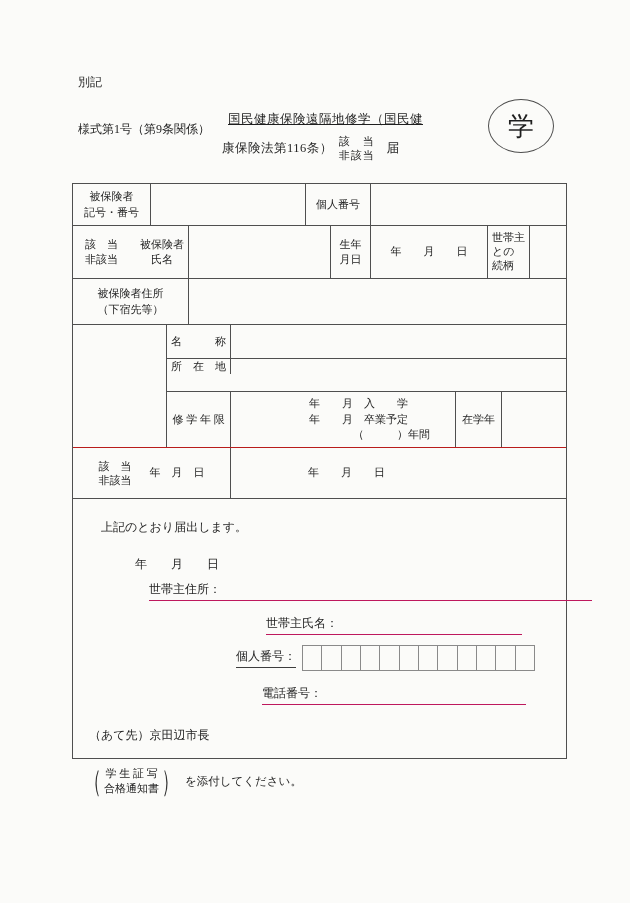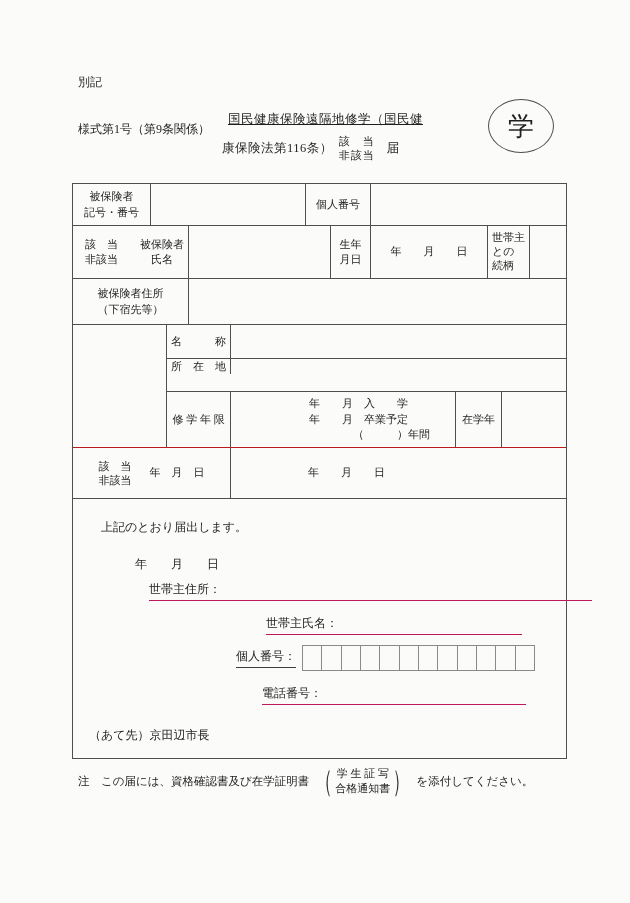--- a/index.html
+++ b/index.html
@@ -258,21 +258,20 @@
       <div class="abs fill-line line-phone">
         <span>電話番号：</span>
       </div>
 
       <div class="abs decl-addressee">（あて先）京田辺市長</div>
     </div>
   </div>
 </div>
 
 <div class="abs footnote">
-  <span>注　この届には、資格確認書及び在学証明書</span>
   <span class="big-paren">（</span>
   <span class="paren-stack">
     <span>学 生 証 写</span>
     <span>合格通知書</span>
   </span>
   <span class="big-paren">）</span>
   <span>を添付してください。</span>
 </div>
 
 </body></html>

